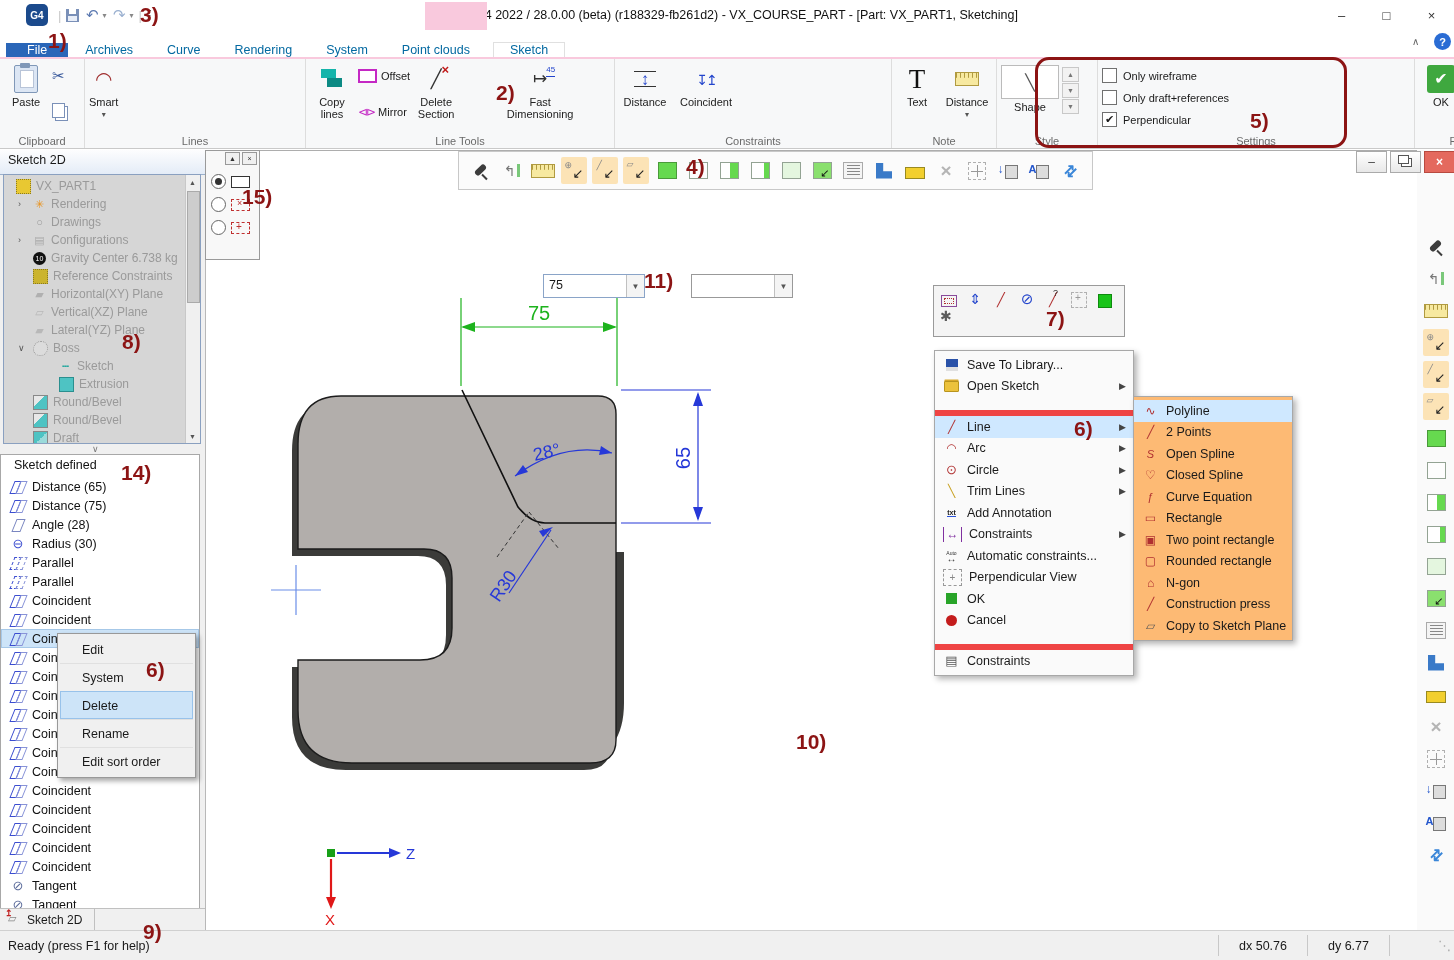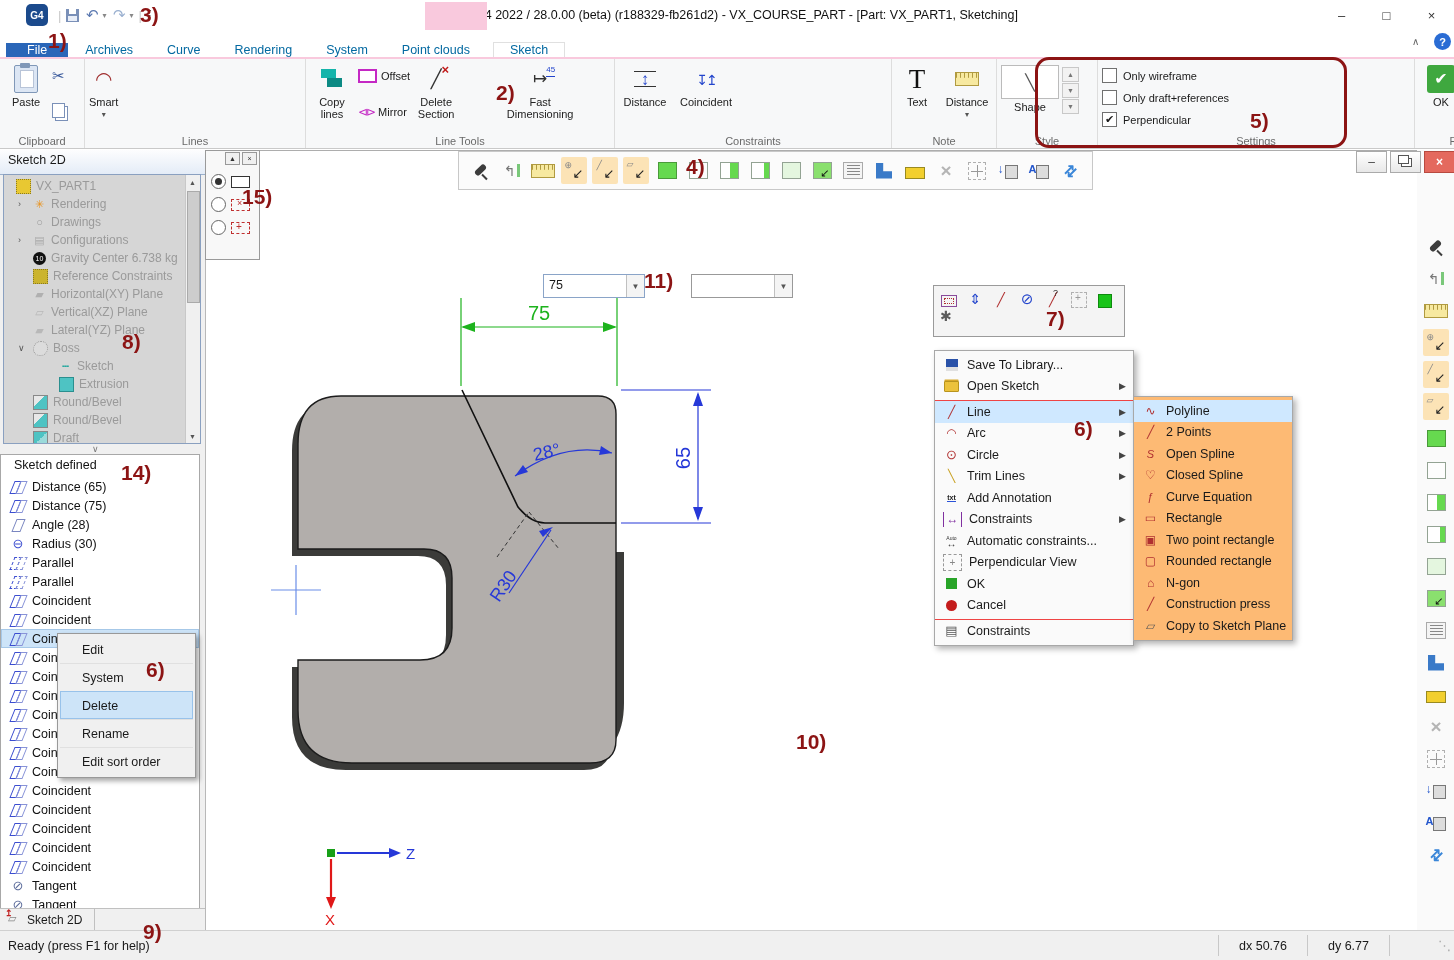--- a/index.html
+++ b/index.html
@@ -238,21 +238,21 @@
          box-shadow:3px 3px 5px rgba(0,0,0,.35);z-index:30;padding:2px}
   .lmrow{height:27px;display:flex;align-items:center;padding-left:22px;font-size:12.5px;background:#f0f0f0}
   .lmrow + .lmrow{border-top:1px solid #e0e0e0}
   .lmrow.sel{background:#cde4f8;outline:1px solid #98c2ea;outline-offset:-1px}
   .rmenu{position:absolute;left:934px;top:350px;width:200px;background:#fafafa;border:1px solid #a8a8a8;
          box-shadow:3px 3px 6px rgba(0,0,0,.3);padding:3px 0;z-index:20;box-sizing:border-box}
   .smenu{position:absolute;left:1133px;top:396px;width:160px;background:#fdba74;border:1px solid #a8a8a8;
          box-shadow:3px 3px 6px rgba(0,0,0,.3);padding:3px 0;z-index:25;box-sizing:border-box}
   .rmrow{height:21.5px;display:flex;align-items:center;padding:0 3px;font-size:12.5px;position:relative}
   .rmrow.sel{background:#cfe8ff}
-  .rmrow.sepb{border-top:1px solid #ef4444;margin-top:3px}
+  .rmrow.sepb{border-top:6px solid #ef4444;margin-top:13px}
   .rmrow .lab{flex:1;white-space:nowrap}
   .rmrow .sarr{width:11px;color:#444;font-size:9px}
   .mi{width:17px;height:15px;margin:0 7px 0 5px;display:inline-flex;align-items:center;justify-content:center;font-size:12px;flex:none;position:relative}
   .mi-save::before{content:"";width:12px;height:12px;background:#2a52a8;box-shadow:inset 0 -4px #e0e0e0;display:block}
   .mi-folder::before{content:"";width:13px;height:9px;background:#ecc23c;border:1px solid #b8941e;border-radius:1px;box-shadow:0 -2px 0 -0.5px #d8a92c;display:block}
   .mi-line::before{content:"╱";color:#b03030}
   .mi-arc::before{content:"◠";color:#b03030}
   .mi-circle::before{content:"⊙";color:#b03030;font-size:13px}
   .mi-trim::before{content:"╲";color:#c8a020}
   .mi-txt::before{content:"txt";font-size:7px;font-weight:bold;color:#222;border-bottom:1px solid #2a52d8}

